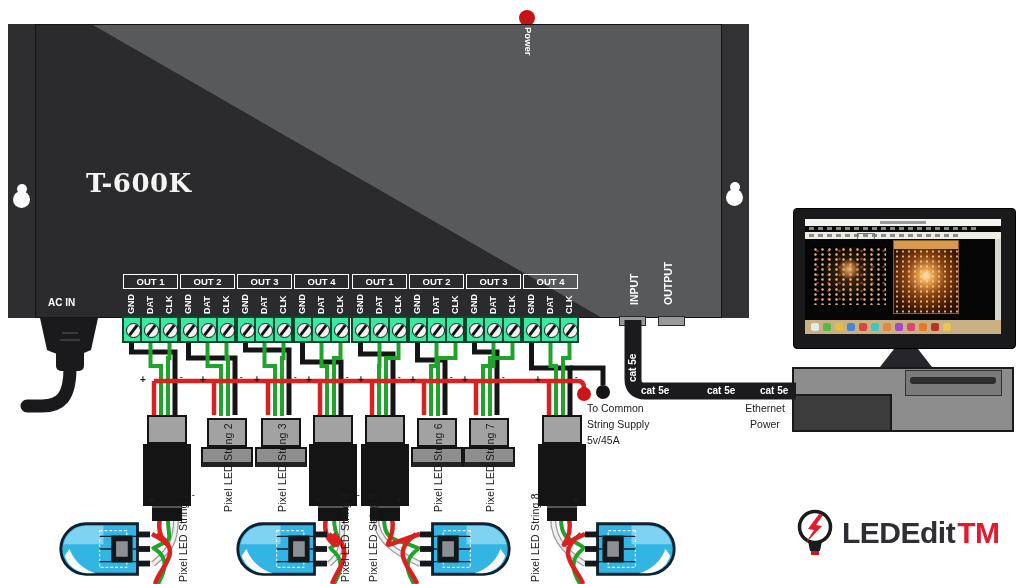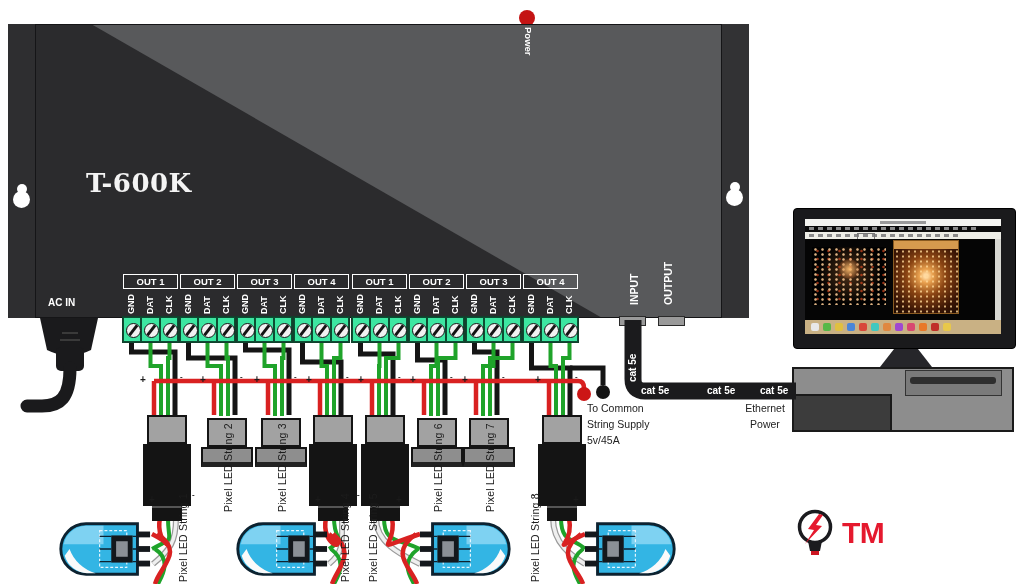--- a/index.html
+++ b/index.html
@@ -557,16 +557,17 @@
   <div class="strlab" style="left:484px;top:512px;">Pixel LED String 7</div>
   <div class="strlab" style="left:529px;top:582px;">Pixel LED String 8</div>
 
   <div class="abs" id="logo">
     <svg width="50" height="52" viewBox="0 0 50 52">
       <circle cx="25" cy="20" r="15.5" fill="none" stroke="#1b1b1f" stroke-width="3.5"></circle>
       <path d="M18,34 H32 L30,44 H20 Z" fill="#1b1b1f"></path>
       <rect x="21" y="44" width="8" height="4" fill="#cc1622"></rect>
       <polygon points="29,7 18,22 24,23 15,37 32,19 26,18 33,8" fill="#e5192e"></polygon>
     </svg>
+    <span id="logo-text">LEDEdit</span>
       <span id="logo-tm">TM</span>
   </div>
 
 </div>
 
 </body></html>

